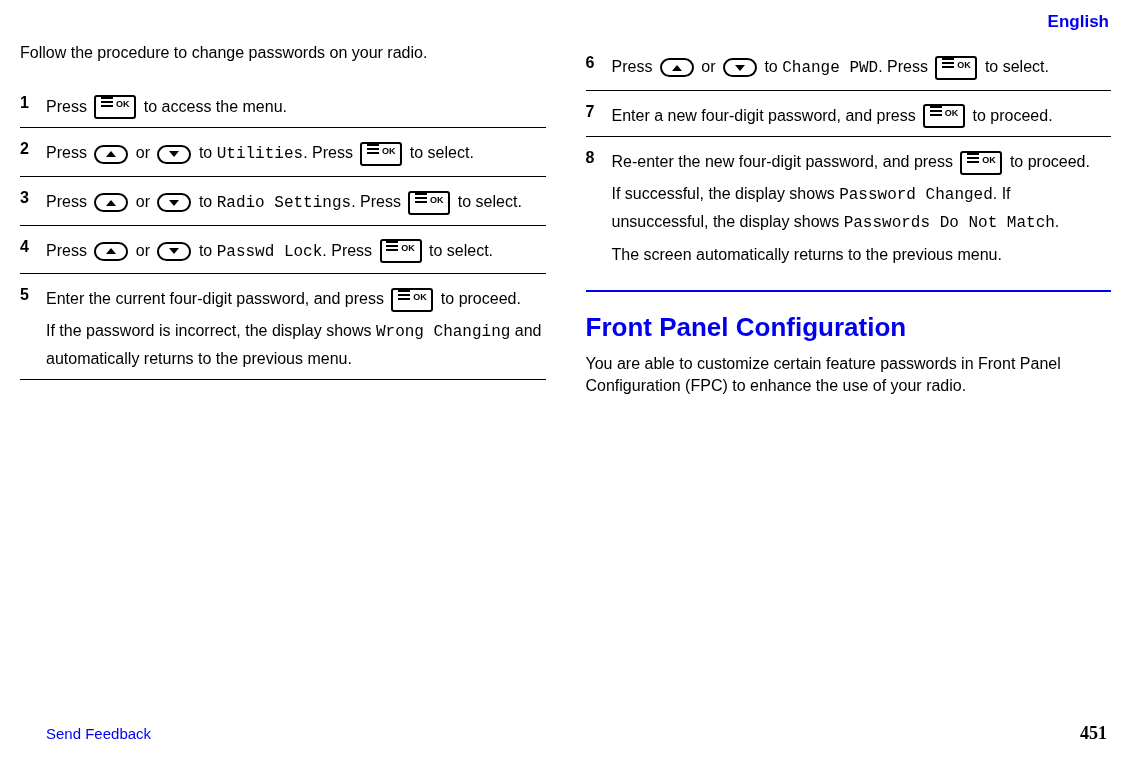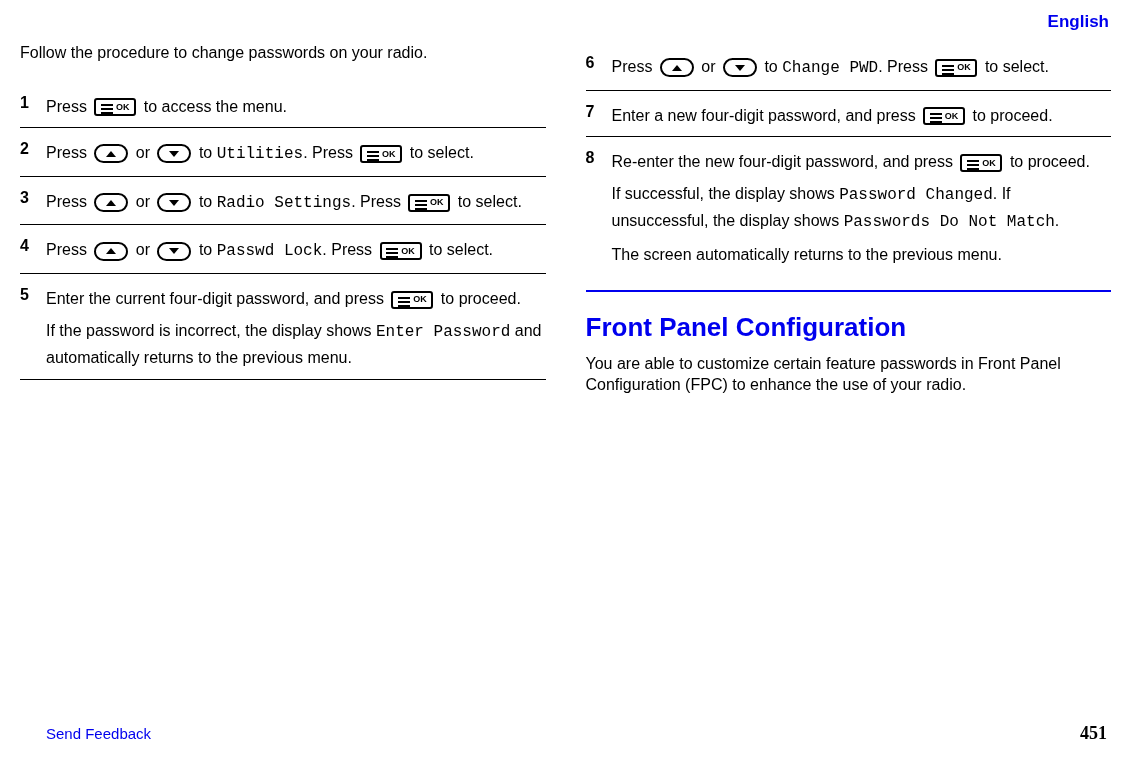--- a/index.html
+++ b/index.html
@@ -68,25 +68,25 @@
       margin-bottom: 6px;
     }
     .step-body p:last-child {
       margin-bottom: 0;
     }
     .mono {
       font-family: "Courier New", Courier, monospace;
     }
     .btn-ok {
       width: 42px;
-      height: 18px;
+      height: 24px;
       border: 2px solid #000;
       border-radius: 3px;
       display: inline-flex;
-      align-items: flex-end;
+      align-items: flex-start;
       justify-content: center;
       gap: 0;
       position: relative;
       background: #fff;
       vertical-align: middle;
       margin: 0 3px;
     }
     .btn-ok .menu-bars {
       width: 12px;
       height: 10px;
@@ -260,21 +260,21 @@
             <span>Enter the current four-digit password, and press </span><span class="btn-ok">
                 <span class="menu-bars">
                   <span></span>
                   <span></span>
                   <span></span>
                 </span>
                 <span class="ok-text">OK</span>
               </span><span> to proceed.</span>
           </p>
           <p>
-            <span>If the password is incorrect, the display shows </span><span class="mono">Enter Password</span><span> and automatically returns to the previous menu.</span>
+            <span>If the password is incorrect, the display shows </span><span class="mono">Wrong Changing</span><span> and automatically returns to the previous menu.</span>
           </p>
         </div>
       </div>
     </div>
   </div>
 
   <div class="column">
 
     <div class="step" style="border-top:none;">
       <div class="step-num">6</div>

